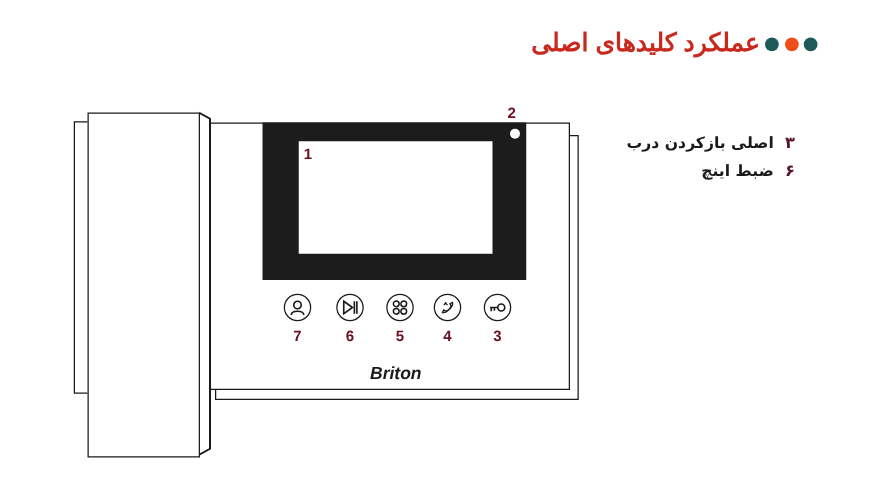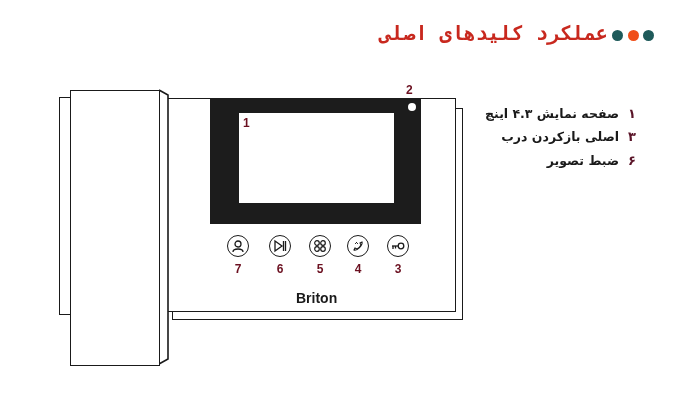--- a/index.html
+++ b/index.html
@@ -1,31 +1,31 @@
 <!DOCTYPE html>
 <html><head>
 <meta charset="utf-8">
 <style>
   html,body{margin:0;padding:0;background:#ffffff;}
   body{width:700px;height:400px;position:relative;overflow:hidden;font-family:"DejaVu Sans",sans-serif;}
   .abs{position:absolute;}
-  .title{position:absolute;right:92px;top:20px;font-family:Liberation Mono, monospace;font-weight:bold;font-size:20px;color:#c8281e;direction:rtl;white-space:nowrap;line-height:30px;}
+  .title{position:absolute;right:92px;top:20px;font-family:Liberation Sans, sans-serif;font-weight:bold;font-size:20px;color:#c8281e;direction:rtl;white-space:nowrap;line-height:30px;}
   .dot{position:absolute;width:11px;height:11px;border-radius:50%;top:30px;}
   .legend{position:absolute;right:62px;top:102px;direction:rtl;}
   .legend-row{height:23.3px;line-height:23px;white-space:nowrap;text-align:right;font-size:12.5px;font-weight:bold;color:#1a1a1a;}
   .legend-num{color:#5a1428;display:inline-block;min-width:12px;text-align:center;margin-left:7px;font-size:13px;}
   .line{position:absolute;border:1.6px solid #1a1a1a;background:#fff;box-sizing:border-box;}
   .bezel{position:absolute;left:210px;top:98px;width:211px;height:126px;background:#1c1c1c;}
   .screen{position:absolute;left:239px;top:113px;width:155px;height:90px;background:#ffffff;}
   .led{position:absolute;left:408px;top:103px;width:8px;height:8px;border-radius:50%;background:#fff;}
   .callout{position:absolute;font-family:"Liberation Sans",sans-serif;font-weight:bold;font-size:12px;color:#6b1020;}
   .btn{position:absolute;width:22px;height:22px;border:1.6px solid #1a1a1a;border-radius:50%;box-sizing:border-box;top:235px;display:flex;align-items:center;justify-content:center;background:#fff;}
   .btn svg{width:14px;height:14px;}
   .btn-num{position:absolute;top:262px;width:22px;text-align:center;font-family:"Liberation Sans",sans-serif;font-weight:bold;font-size:12px;color:#6b1020;}
-  .brand{position:absolute;left:296px;top:290px;font-family:"Liberation Sans",sans-serif;font-weight:bold;font-size:14px;color:#1a1a1a;}
+  .brand{position:absolute;left:296px;top:290px;font-family:"Liberation Sans",sans-serif;font-weight:bold;font-size:14px;color:#1a1a1a;font-style:italic;}
 </style>
 </head>
 <body>
 
 <div class="title">عملکرد کلیدهای اصلی</div>
 <div class="dot" style="left:612px;background:#1e5a5a;"></div>
 <div class="dot" style="left:628px;background:#f04e18;"></div>
 <div class="dot" style="left:643px;background:#1e5a5a;"></div>
 
 <div>
@@ -90,16 +90,15 @@
         <line x1="2" y1="7" x2="2" y2="10" stroke="#1a1a1a" stroke-width="1.3"></line>
         <line x1="4.5" y1="7" x2="4.5" y2="9.5" stroke="#1a1a1a" stroke-width="1.3"></line>
       </svg>
   </div>
   <div class="btn-num" style="left:387px;">3</div>
 
   <div class="brand">Briton</div>
 </div>
 
 <div class="legend">
-  <div class="legend-row"><span class="legend-num">۱</span><span>صفحه نمایش ۴.۳ اینچ</span></div>
   <div class="legend-row"><span class="legend-num">۳</span><span>اصلی بازکردن درب</span></div>
-  <div class="legend-row"><span class="legend-num">۶</span><span>ضبط تصویر</span></div>
+  <div class="legend-row"><span class="legend-num">۶</span><span>ضبط اینچ</span></div>
 </div>
 
 </body></html>

